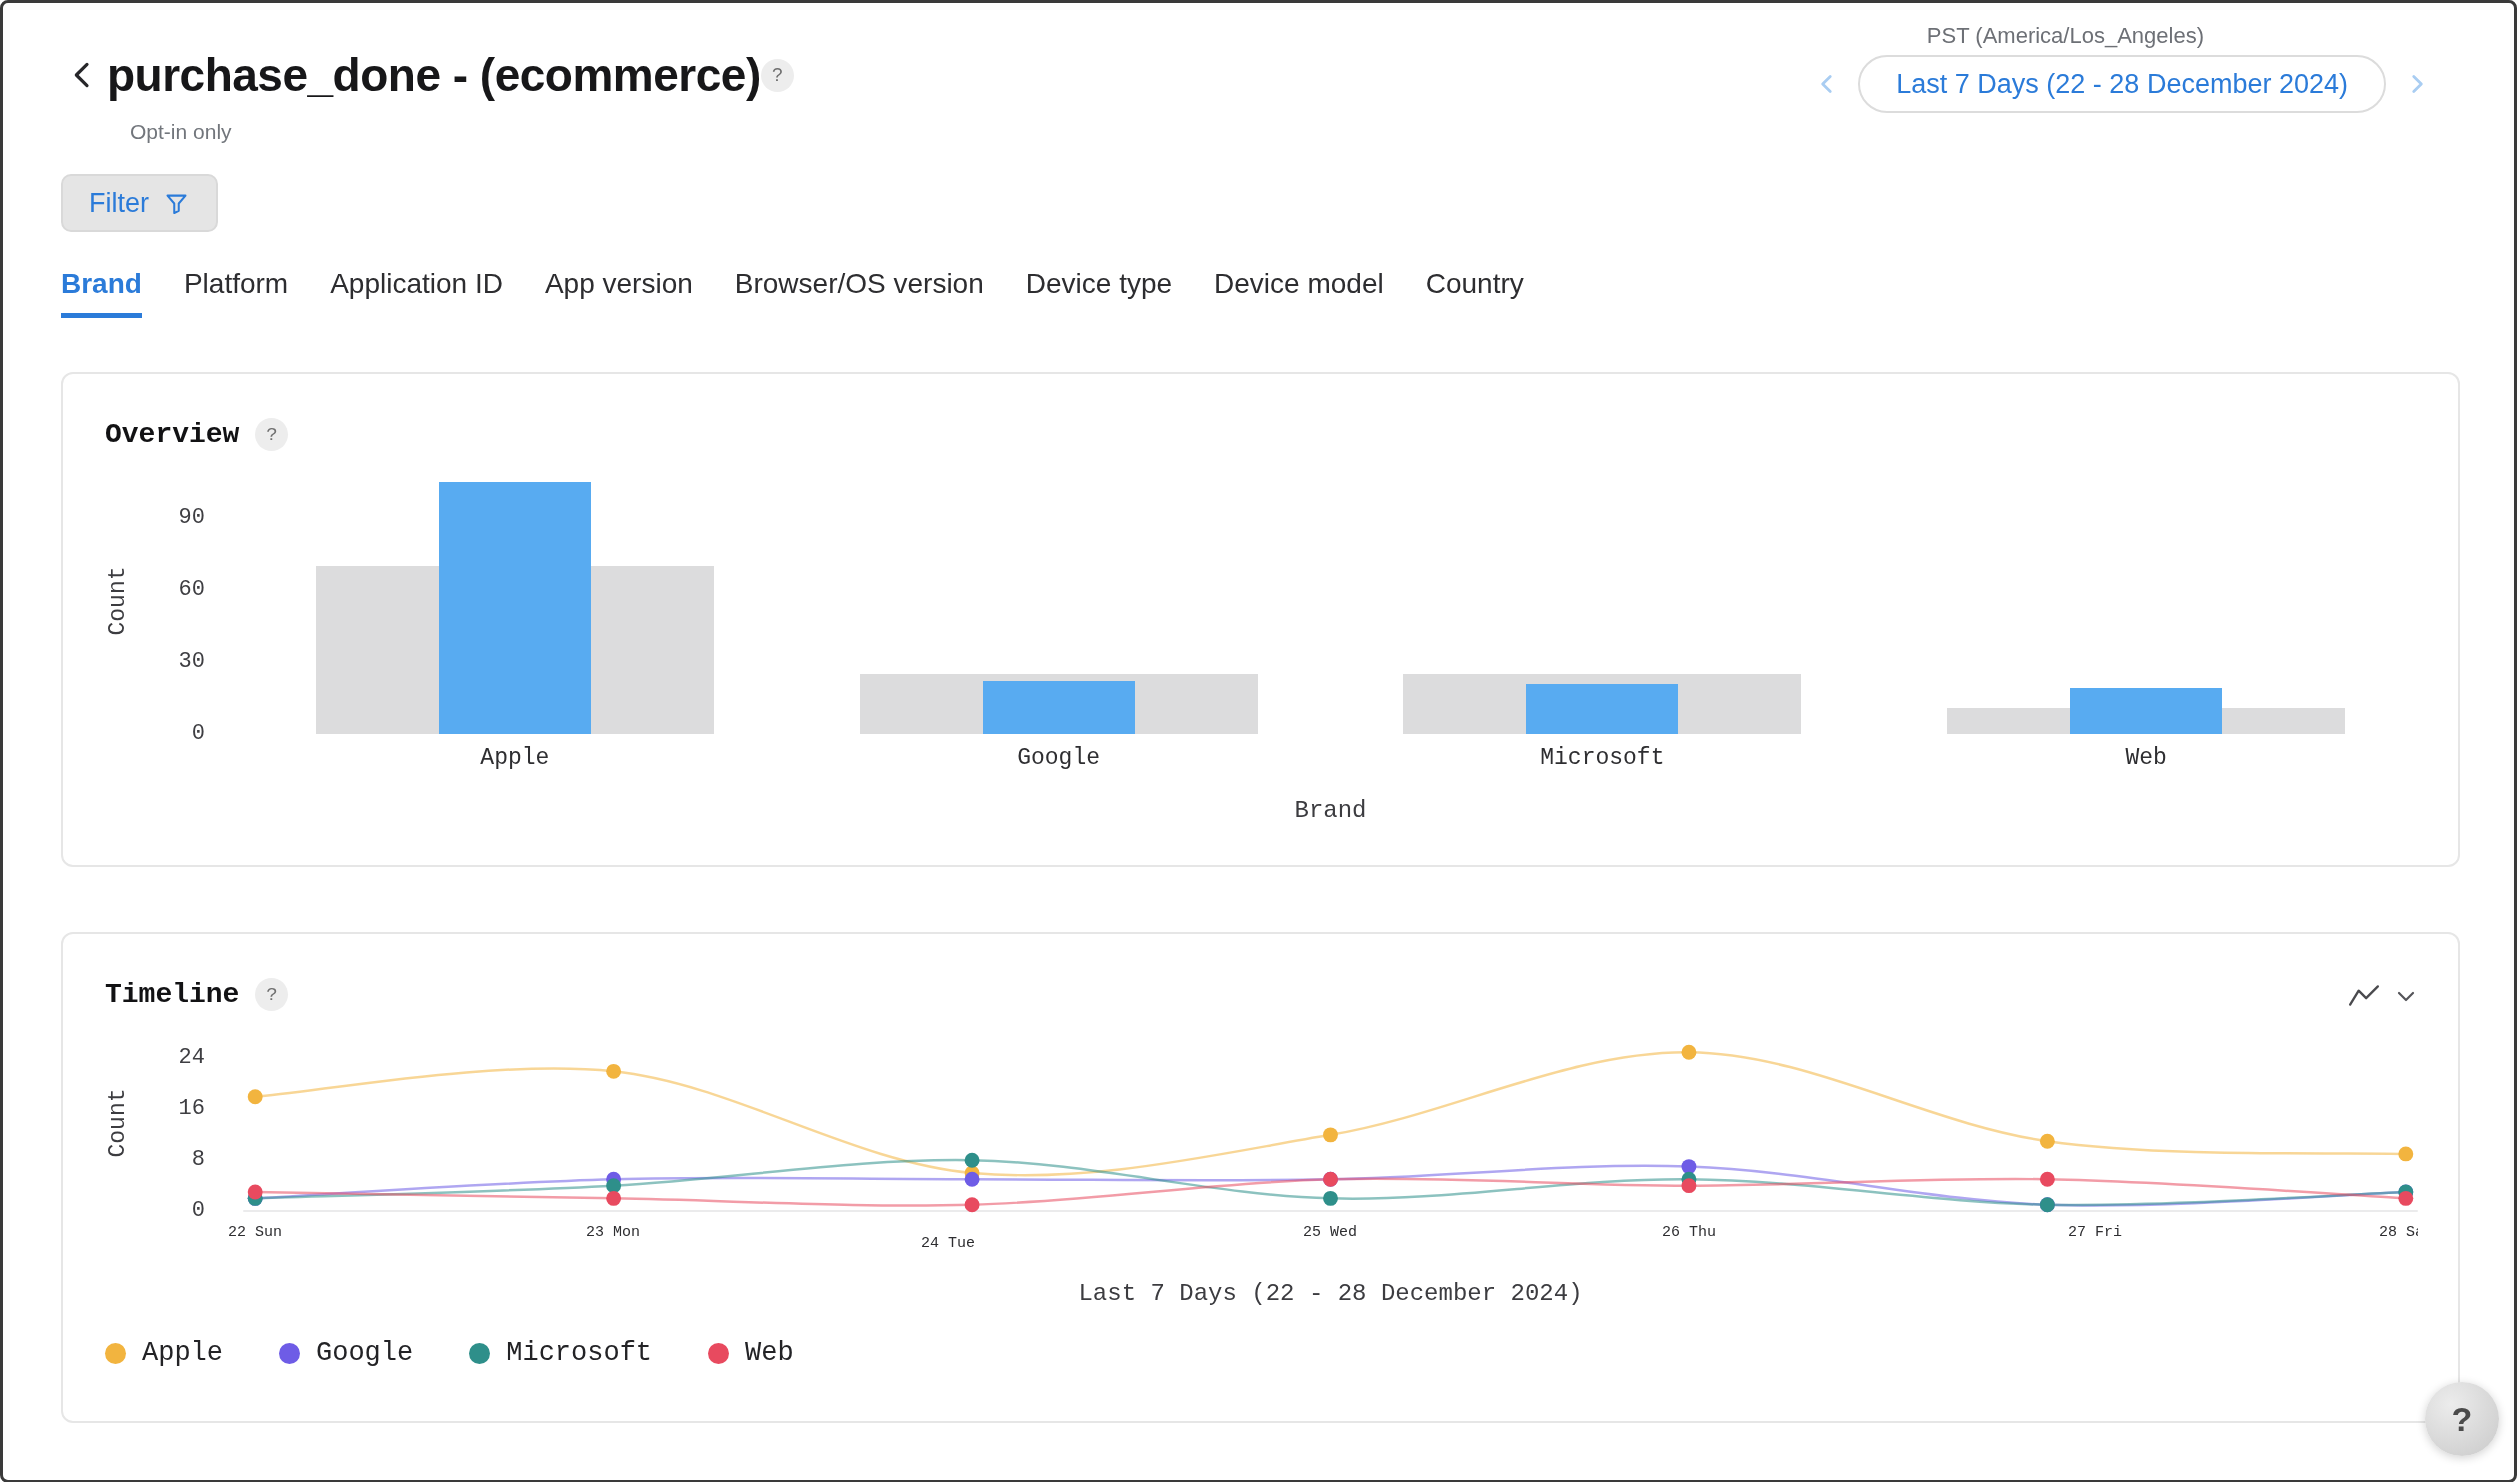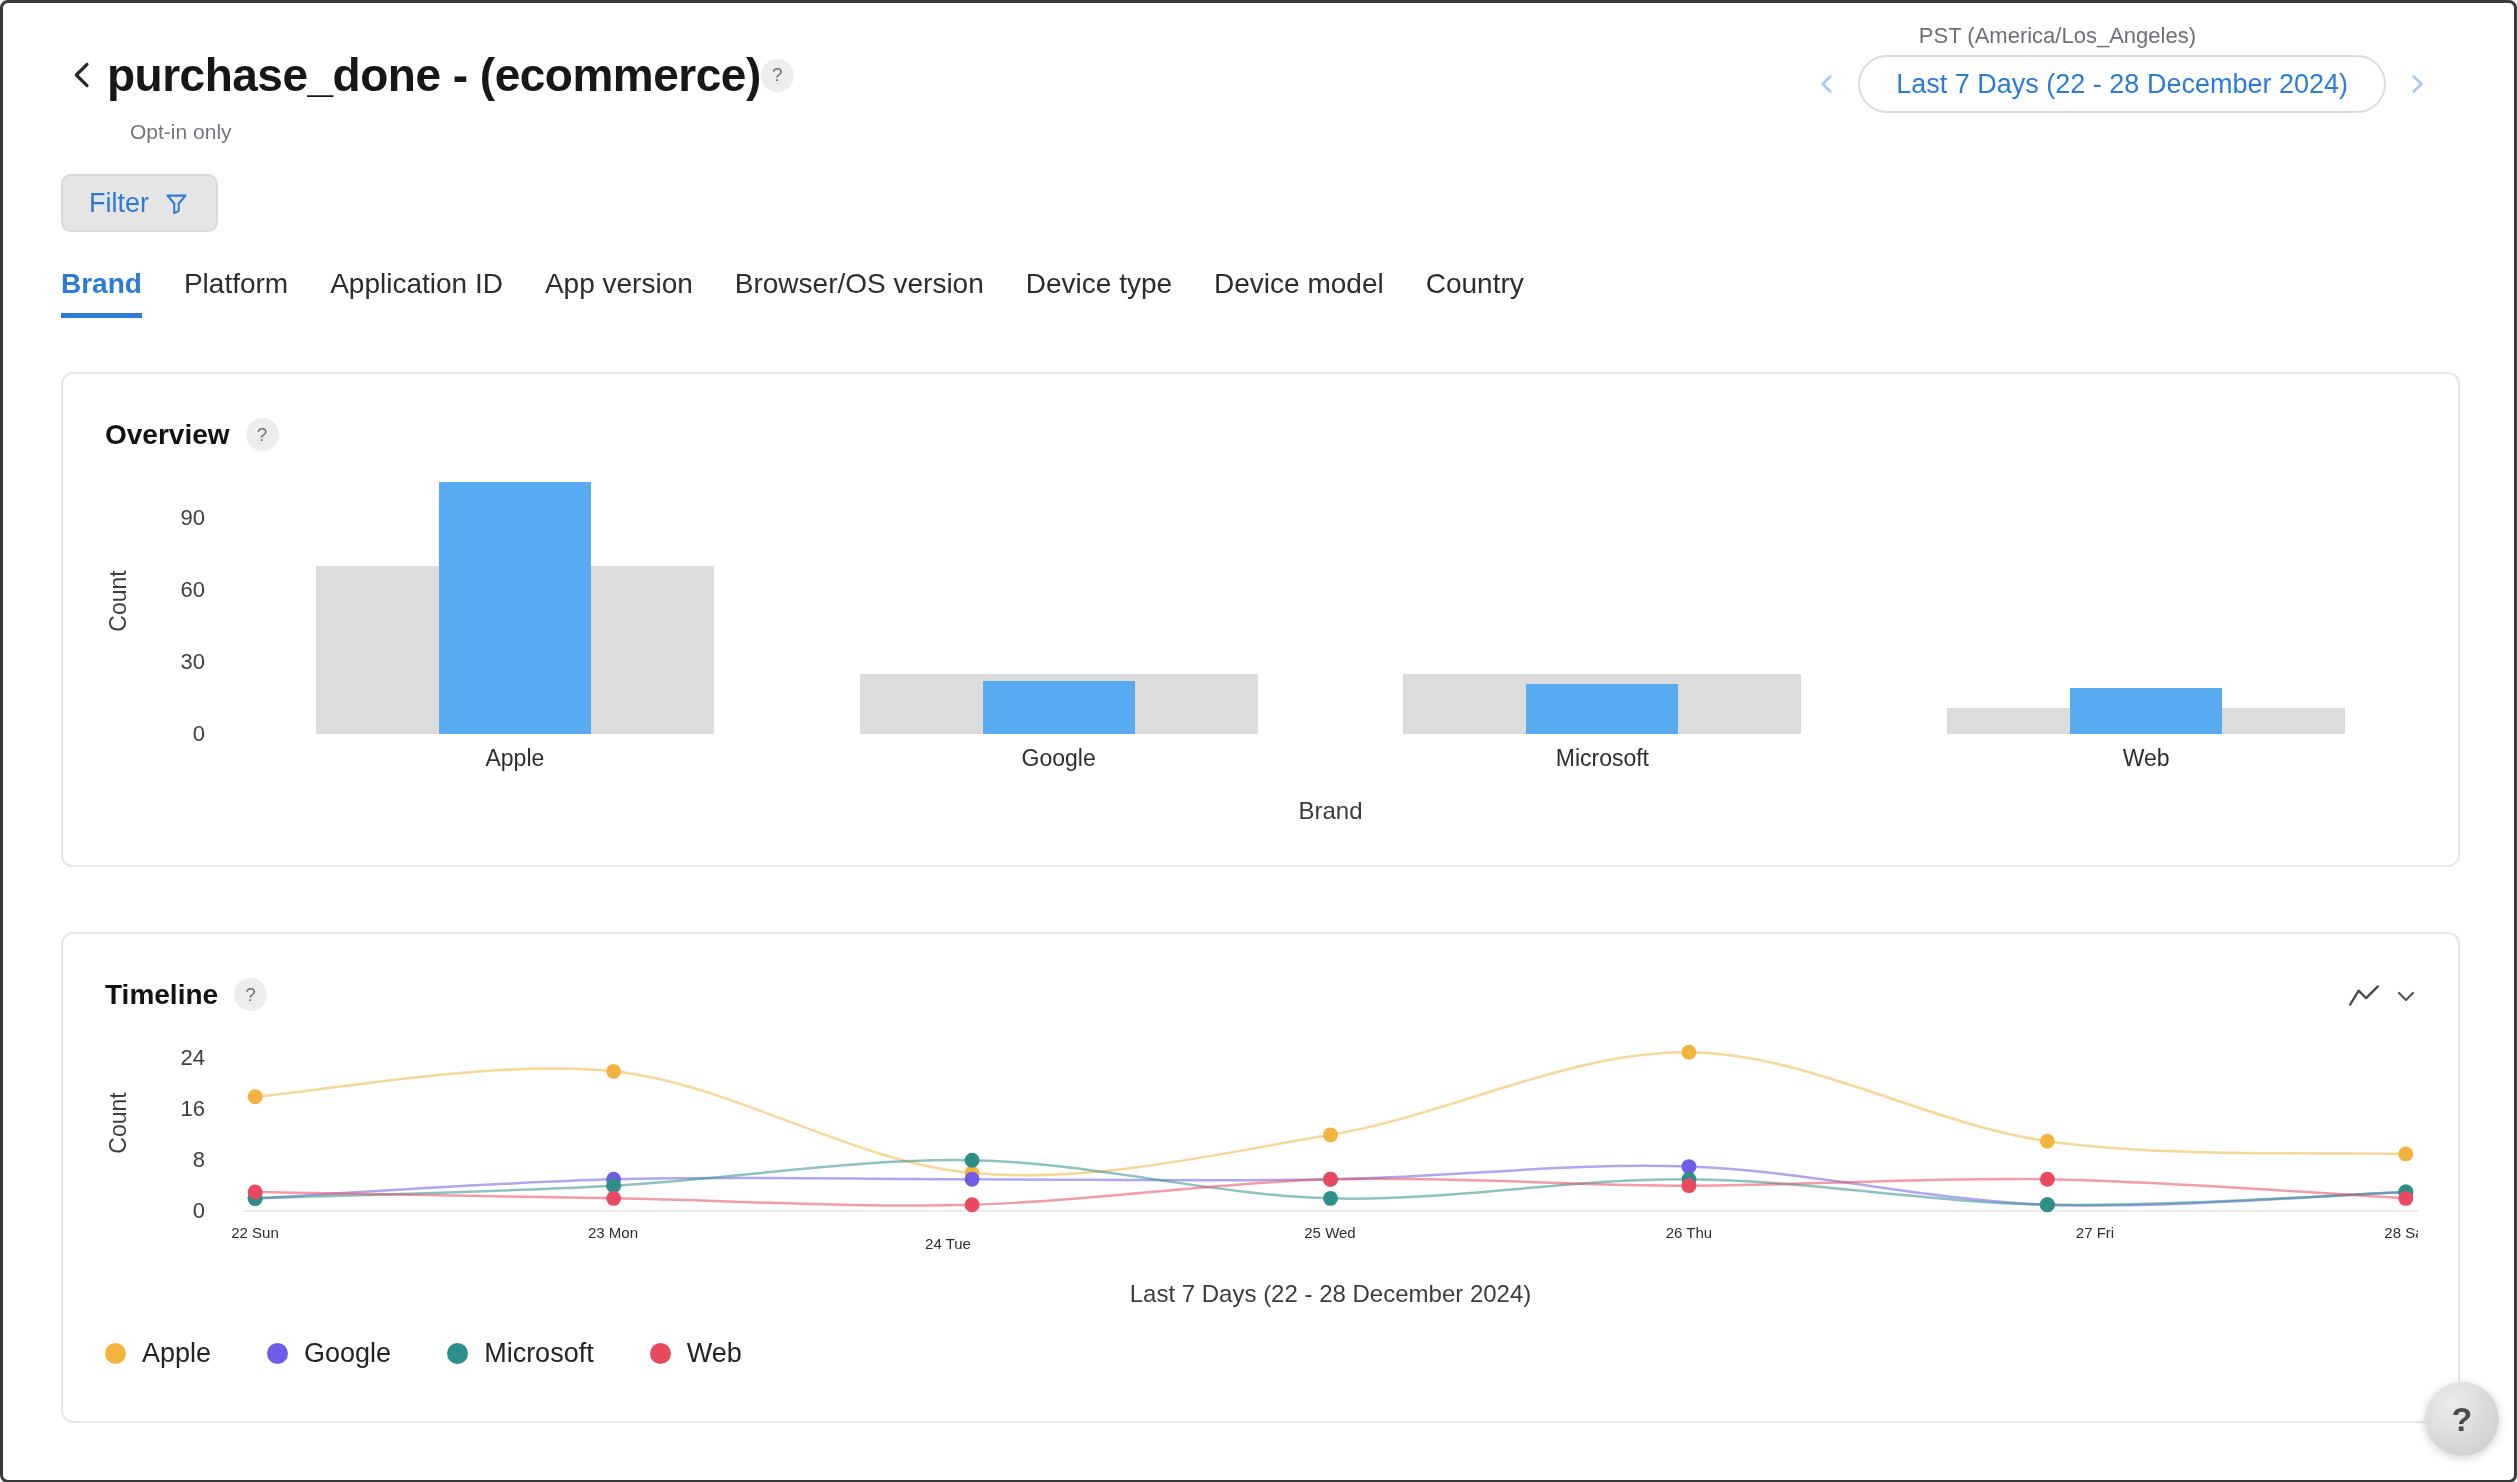--- a/index.html
+++ b/index.html
@@ -1,41 +1,41 @@
 <!DOCTYPE html>
 <html><head>
 <meta charset="utf-8">
 <style>
   * { box-sizing: border-box; margin: 0; padding: 0; }
   html,body { width: 2517px; height: 1483px; background: #fff; }
   body { font-family: "Liberation Sans", sans-serif; color: #1d1d1f; position: relative; }
   .frame { position: absolute; inset: 0; border: 3px solid #3a3a3a; border-radius: 8px; background: #fff; overflow: hidden; }
 
   
-  .tz { position: absolute; top: 20px; right: 318px; font-size: 22px; color: #6d7076; }
+  .tz { position: absolute; top: 20px; right: 310px; font-size: 22px; color: #6d7076; }
   .daterange { position: absolute; top: 52px; right: 84px; display: flex; align-items: center; gap: 18px; }
   .chev { background: none; border: none; cursor: pointer; display: flex; align-items: center; }
   .pill { display: flex; align-items: center; height: 58px; padding: 0 36px; border: 2px solid #dcdcdc; border-radius: 30px; background: #fff; cursor: pointer; }
   .pill span { font-size: 27px; color: #2b7bd9; }
 
   .title-row { position: absolute; left: 56px; top: 44px; display: flex; align-items: center; }
   .back { background: none; border: none; cursor: pointer; width: 48px; height: 56px; display: flex; align-items: center; justify-content: center; }
   h1.title { font-size: 46px; font-weight: 700; color: #171719; letter-spacing: -0.5px; }
   .badge { width: 33px; height: 33px; border-radius: 50%; background: #ededed; color: #6f6f6f; font-size: 19px; display: inline-flex; align-items: center; justify-content: center; flex: none; cursor: pointer; }
   .subtitle { position: absolute; left: 127px; top: 117px; font-size: 21px; color: #72767c; }
 
   .filter-btn { position: absolute; left: 58px; top: 171px; height: 58px; padding: 0 26px; display: flex; align-items: center; gap: 14px; background: #e5e5e5; border: 2px solid #d9d9d9; border-radius: 10px; cursor: pointer; }
   .filter-btn span { font-size: 27px; color: #2b7bd9; }
 
   .tabs { position: absolute; left: 58px; top: 265px; display: flex; gap: 42px; }
   .tab { font-size: 28px; color: #2d2d30; padding-bottom: 13px; border-bottom: 5px solid transparent; cursor: pointer; white-space: nowrap; }
   .tab.active { color: #2b7bd9; font-weight: 700; border-bottom-color: #2b7bd9; }
 
   
-  .card { position: absolute; left: 58px; width: 2399px; background: #fff; border: 2px solid #e6e6e6; border-radius: 12px; }
+  .card { position: absolute; left: 58px; width: 2399px; background: #fff; border: 2px solid #e6e6e6; border-radius: 12px; font-family: Liberation Mono, monospace; }
   .overview-card { top: 369px; height: 495px; }
   .timeline-card { top: 929px; height: 491px; }
   .card-title-row { position: absolute; left: 42px; top: 44px; display: flex; align-items: center; gap: 16px; }
   .card-title-row h2 { font-size: 28px; font-weight: 700; color: #121214; }
 
   .y-title { position: absolute; left: 55px; font-size: 23px; color: #3c3c40; transform: translate(-50%,-50%) rotate(-90deg); white-space: nowrap; }
   .y-axis { position: absolute; left: 70px; width: 72px; }
   .ytick { position: absolute; right: 0; width: 100%; text-align: right; font-size: 22px; color: #3e3e42; line-height: 22px; }
 
   

